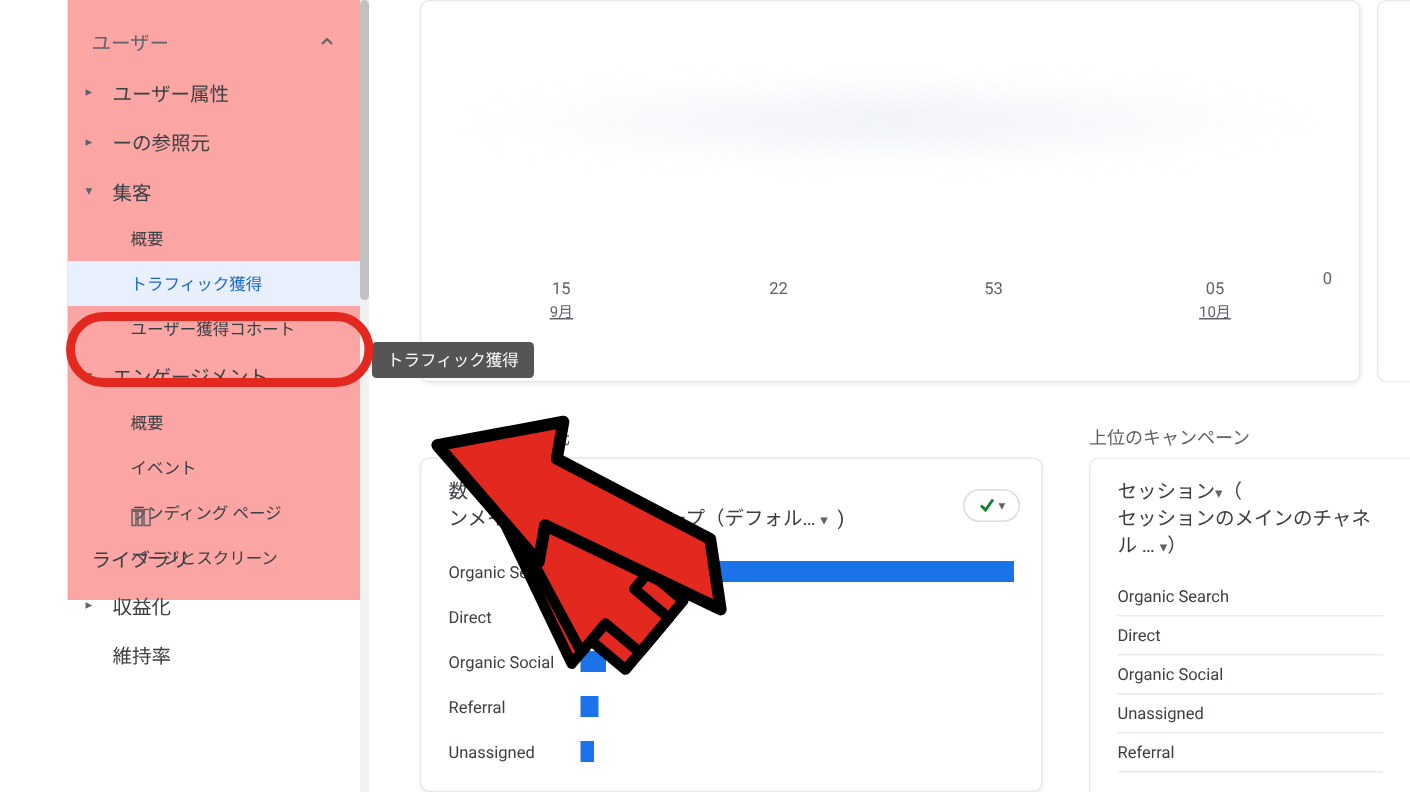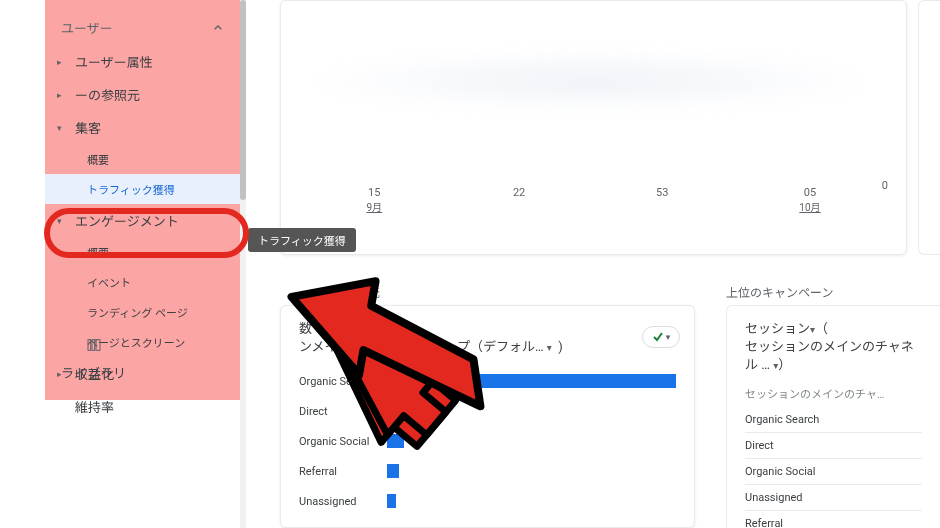--- a/index.html
+++ b/index.html
@@ -276,20 +276,21 @@
     <span class="caret">▸</span>
     <span>ーの参照元</span>
   </div>
 
   <div class="nav-item">
     <span class="caret">▾</span>
     <span>集客</span>
   </div>
   <div class="nav-subitem">概要</div>
   <div class="nav-subitem active">トラフィック獲得</div>
+  <div class="nav-subitem">ユーザー獲得コホート</div>
 
   <div class="nav-item">
     <span class="caret">▾</span>
     <span>エンゲージメント</span>
   </div>
   <div class="nav-subitem">概要</div>
   <div class="nav-subitem">イベント</div>
   <div class="nav-subitem">ランディング ページ</div>
   <div class="nav-subitem">ページとスクリーン</div>
 
@@ -397,21 +398,20 @@
         </div>
       </div>
   </div>
 
   <div class="right-panel">
     <div class="metric-header">
       <span>セッション</span><span class="dd">▾</span>（<br>
       <span>セッションのメインのチャネル …</span>
       <span class="dd">▾</span>）
     </div>
-    <div class="sub-metric">セッションのメインのチャ…</div>
     <div id="rlist">
         <div class="list-row">Organic Search</div>
         <div class="list-row">Direct</div>
         <div class="list-row">Organic Social</div>
         <div class="list-row">Unassigned</div>
         <div class="list-row">Referral</div>
       </div>
   </div>
 
 </div>

